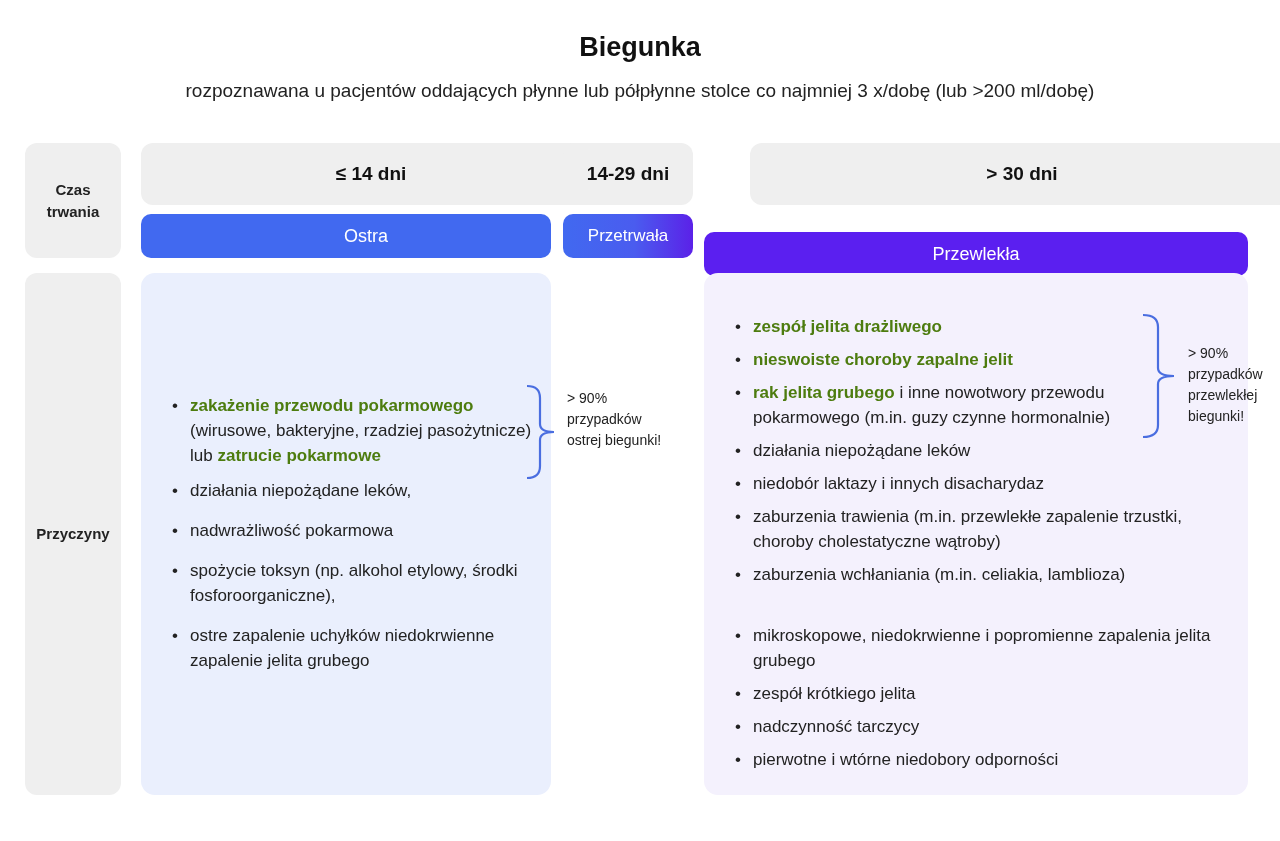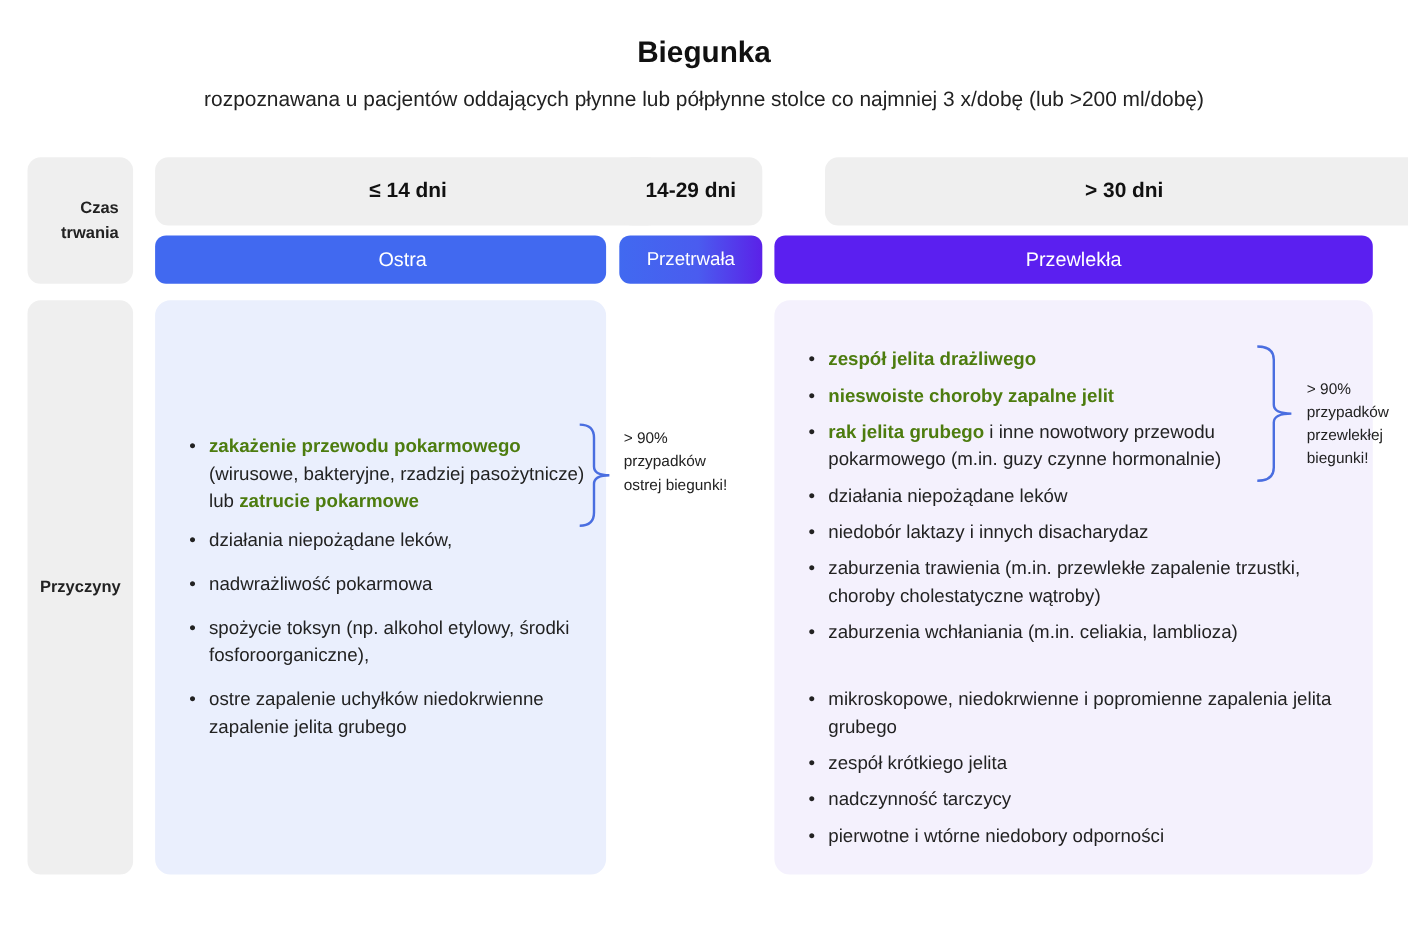--- a/index.html
+++ b/index.html
@@ -4,21 +4,21 @@
 <style>
   * { box-sizing: border-box; margin: 0; padding: 0; }
   html, body { width: 1280px; height: 841px; background: #ffffff; overflow: hidden; }
   body { font-family: "Liberation Sans", "DejaVu Sans", sans-serif; color: #1a1a1a; position: relative; }
   .title { position: absolute; top: 32px; left: 0; width: 1280px; text-align: center; font-size: 27px; font-weight: bold; color: #111; }
   .subtitle { position: absolute; top: 80px; left: 0; width: 1280px; text-align: center; font-size: 19px; color: #222; }
   .cell { position: absolute; border-radius: 12px; }
   .grey { background: #efefef; }
   .hdr { display: flex; align-items: center; justify-content: center; font-size: 19px; font-weight: bold; color: #111; }
   .pill { display: flex; align-items: center; justify-content: center; color: #fff; font-size: 18px; border-radius: 10px; }
-  .rowlabel { display: flex; align-items: center; justify-content: center; text-align: right; font-size: 15px; font-weight: bold; color: #222; line-height: 1.45; }
+  .rowlabel { display: flex; align-items: center; justify-content: center; text-align: center; font-size: 15px; font-weight: bold; color: #222; line-height: 1.45; }
   .panel { position: absolute; border-radius: 14px; }
   ul.causes { list-style: none; position: absolute; }
   ul.causes li { position: relative; padding-left: 20px; font-size: 17px; line-height: 25px; color: #222; }
   ul.causes li::before { content: "•"; position: absolute; left: 2px; top: 0; font-size: 17px; color: #222; }
   ul.causes li b { font-weight: bold; color: #4d7c0f; }
   .note { position: absolute; font-size: 14px; line-height: 21px; color: #222; }
   svg.brace { position: absolute; }
 </style>
 </head>
 <body>
@@ -39,21 +39,21 @@
 <div class="cell grey hdr" style="left:704px; top:143px; width:544px; height:62px;margin-left:46px;">
   <span>&gt; 30 dni</span>
 </div>
 
 <div class="cell pill" style="left:141px; top:214px; width:410px; height:44px; background:#4169f0;padding-left:40px;">
   <span>Ostra</span>
 </div>
 <div class="cell pill" style="left:563px; top:214px; width:130px; height:44px; background:linear-gradient(90deg,#4169f0 0%,#4a5cef 55%,#5b21e8 100%); font-size:17px;">
   <span>Przetrwała</span>
 </div>
-<div class="cell pill" style="left:704px; top:214px; width:544px; height:44px; background:#5b1ff0;">
+<div class="cell pill" style="left:704px; top:232px; width:544px; height:44px; background:#5b1ff0;">
   <span>Przewlekła</span>
 </div>
 
 <div class="cell grey rowlabel" style="left:25px; top:273px; width:96px; height:522px;">
   <span>Przyczyny</span>
 </div>
 
 <div class="panel" style="left:141px; top:273px; width:410px; height:522px; background:#eaeffd;"></div>
 
 <ul class="causes" style="left:170px; top:393px; width:370px;">

